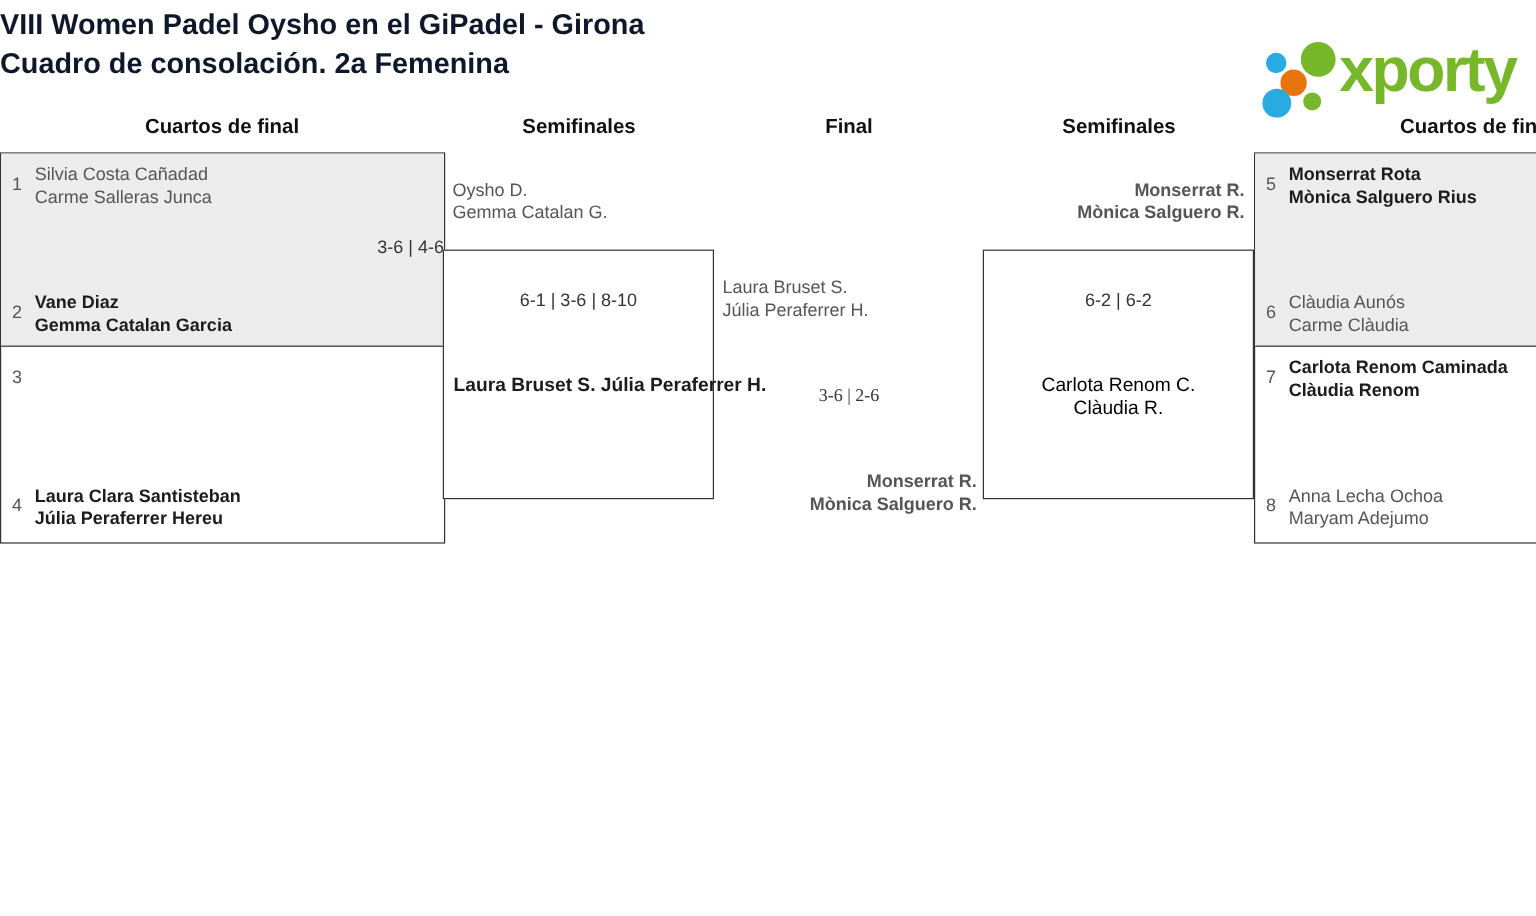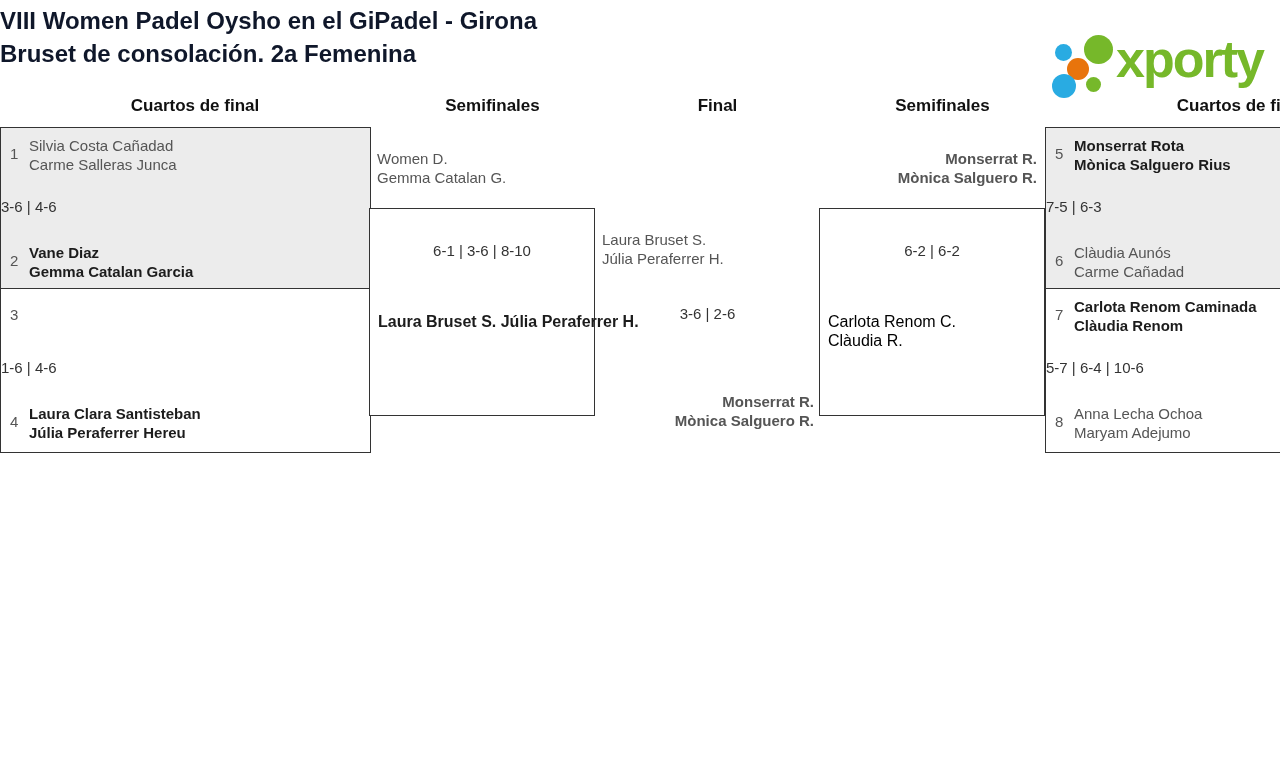--- a/index.html
+++ b/index.html
@@ -23,21 +23,21 @@
   .dot-blue-lg{left:2px;top:40px;width:24px;height:24px;background:#29abe2;}
   .dot-green-sm{left:36px;top:43px;width:15px;height:15px;background:#76b82a;}
   .logo-text{
     position:absolute;left:66px;top:-5px;
     font-size:52px;font-weight:700;color:#76b82a;letter-spacing:-2px;
   }
   
   .round-header{
     position:absolute;top:96px;height:24px;
     font-size:17px;font-weight:700;color:#111;text-align:center;
-    white-space:nowrap;overflow:visible;padding-left:10px;
+    white-space:nowrap;overflow:visible;
   }
   .rh1{left:0;width:370px;}
   .rh2{left:370px;width:225px;}
   .rh3{left:595px;width:225px;}
   .rh4{left:820px;width:225px;}
   .rh5{left:1046px;width:370px;}
   
   .qfbox{
     position:absolute;top:127px;width:371px;height:326px;
     border:1.5px solid #333;box-sizing:border-box;background:#fff;
@@ -49,47 +49,47 @@
   .seed{position:absolute;left:9px;font-size:15px;color:#555;}
   .seed-top{top:17px;}
   .seed-bot{top:124px;}
   .team{position:absolute;left:28px;font-size:15px;line-height:19px;color:#555;white-space:nowrap;}
   .team-top{top:8px;}
   .team-bot{top:115px;}
   .team span{display:block;}
   .winner{font-weight:700;color:#1c1c1c;}
   .score{
     position:absolute;top:70px;left:0;width:100%;
-    text-align:left;font-size:15px;color:#333;white-space:nowrap;
+    text-align:right;font-size:15px;color:#333;white-space:nowrap;
   }
   
   .sfbox{
     position:absolute;top:208px;width:226px;height:208px;
     border:1.5px solid #333;box-sizing:border-box;background:#fff;
   }
   .sfbox-left{left:369px;}
   .sfbox-right{left:819px;}
   .sf-score{position:absolute;top:33px;left:0;width:100%;text-align:center;font-size:15px;color:#333;white-space:nowrap;}
   .sf-team-bot{position:absolute;top:103px;left:8px;right:8px;font-size:16px;line-height:19px;white-space:nowrap;}
-  .sf-team-bot.align-right{text-align:left;}
+  .sf-team-bot.align-right{text-align:center;}
   
   .float-team{position:absolute;font-size:15px;line-height:19px;color:#555;white-space:nowrap;}
   .float-team span{display:block;}
   .sf-left-top{left:377px;top:149px;}
   .sf-right-top{right:243px;top:149px;text-align:right;}
   .final-top{left:602px;top:230px;}
-  .final-score{position:absolute;left:595px;top:305px;width:225px;text-align:center;font-size:15px;color:#333;white-space:nowrap;}
+  .final-score{position:absolute;left:595px;top:322px;width:225px;text-align:center;font-size:15px;color:#333;white-space:nowrap;font-family:Liberation Serif, serif;}
   .final-winner{right:466px;top:392px;text-align:right;}
 </style>
 </head>
 <body>
 
 <div class="title">
   <div>VIII Women Padel Oysho en el GiPadel - Girona</div>
-  <div>Bruset de consolación. 2a Femenina</div>
+  <div>Cuadro de consolación. 2a Femenina</div>
 </div>
 
 <div class="logo">
   <div class="dot dot-blue-sm"></div>
   <div class="dot dot-green-lg"></div>
   <div class="dot dot-orange"></div>
   <div class="dot dot-blue-lg"></div>
   <div class="dot dot-green-sm"></div>
   <div class="logo-text">xporty</div>
 </div>
@@ -109,31 +109,30 @@
     </div>
     <div class="score">3-6 | 4-6</div>
     <div class="seed seed-bot">2</div>
     <div class="team team-bot winner">
       <span>Vane Diaz</span>
       <span>Gemma Catalan Garcia</span>
     </div>
   </div>
   <div class="cell">
     <div class="seed seed-top">3</div>
-    <div class="score">1-6 | 4-6</div>
     <div class="seed seed-bot">4</div>
     <div class="team team-bot winner">
       <span>Laura Clara Santisteban</span>
       <span>Júlia Peraferrer Hereu</span>
     </div>
   </div>
 </div>
 
 <div class="float-team sf-left-top">
-  <span>Women D.</span>
+  <span>Oysho D.</span>
   <span>Gemma Catalan G.</span>
 </div>
 <div class="sfbox sfbox-left">
   <div class="sf-score">6-1 | 3-6 | 8-10</div>
   <div class="sf-team-bot winner">
     <span>Laura Bruset S.</span>
     <span>Júlia Peraferrer H.</span>
   </div>
 </div>
 
@@ -163,21 +162,21 @@
   <div class="cell cell-top">
     <div class="seed seed-top">5</div>
     <div class="team team-top winner">
       <span>Monserrat Rota</span>
       <span>Mònica Salguero Rius</span>
     </div>
     <div class="score">7-5 | 6-3</div>
     <div class="seed seed-bot">6</div>
     <div class="team team-bot">
       <span>Clàudia Aunós</span>
-      <span>Carme Cañadad</span>
+      <span>Carme Clàudia</span>
     </div>
   </div>
   <div class="cell">
     <div class="seed seed-top">7</div>
     <div class="team team-top winner">
       <span>Carlota Renom Caminada</span>
       <span>Clàudia Renom</span>
     </div>
     <div class="score">5-7 | 6-4 | 10-6</div>
     <div class="seed seed-bot">8</div>

